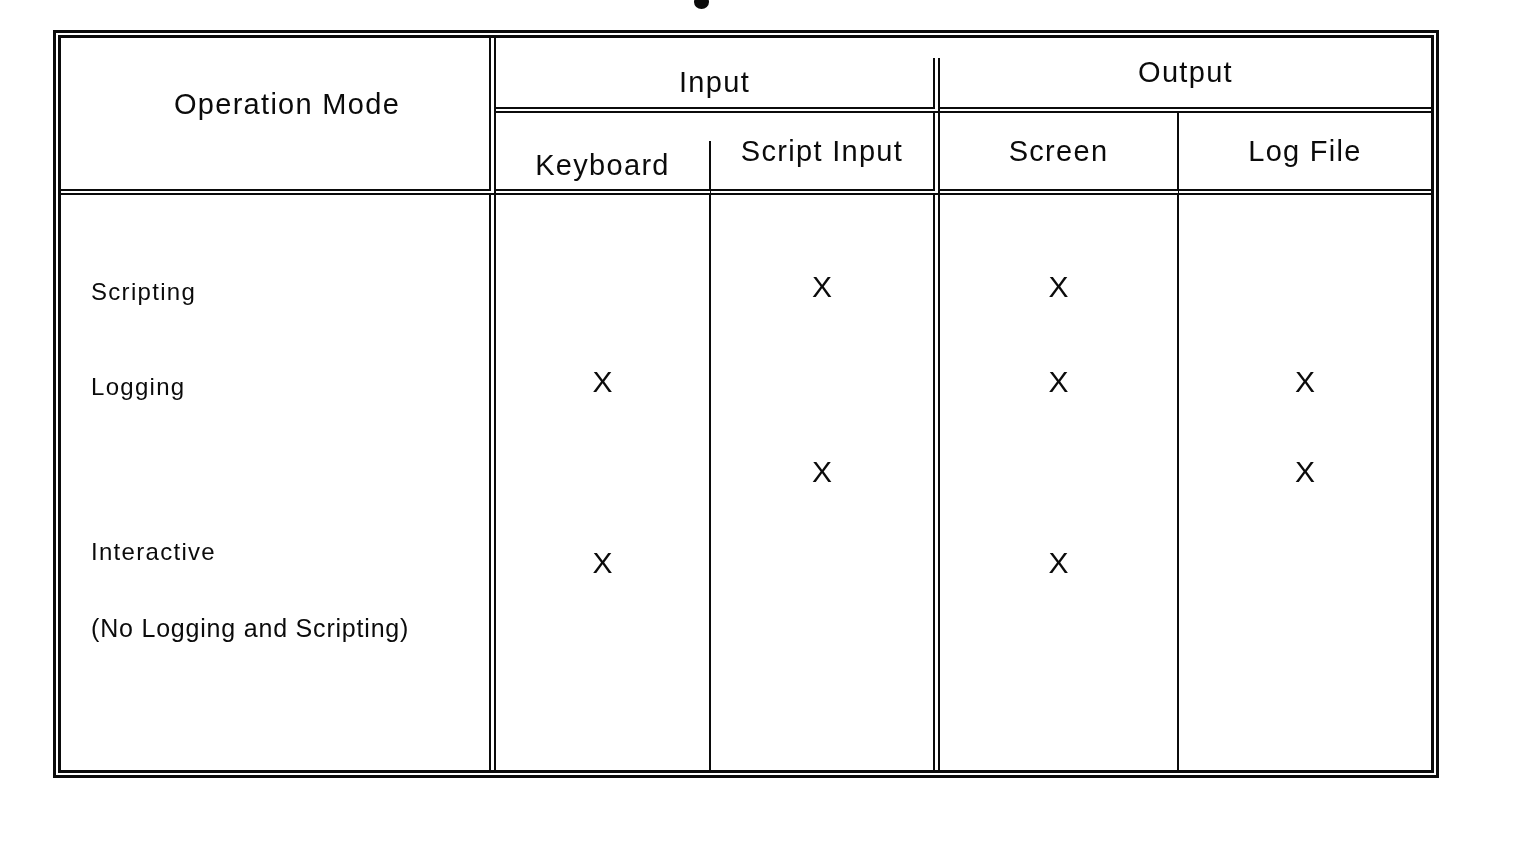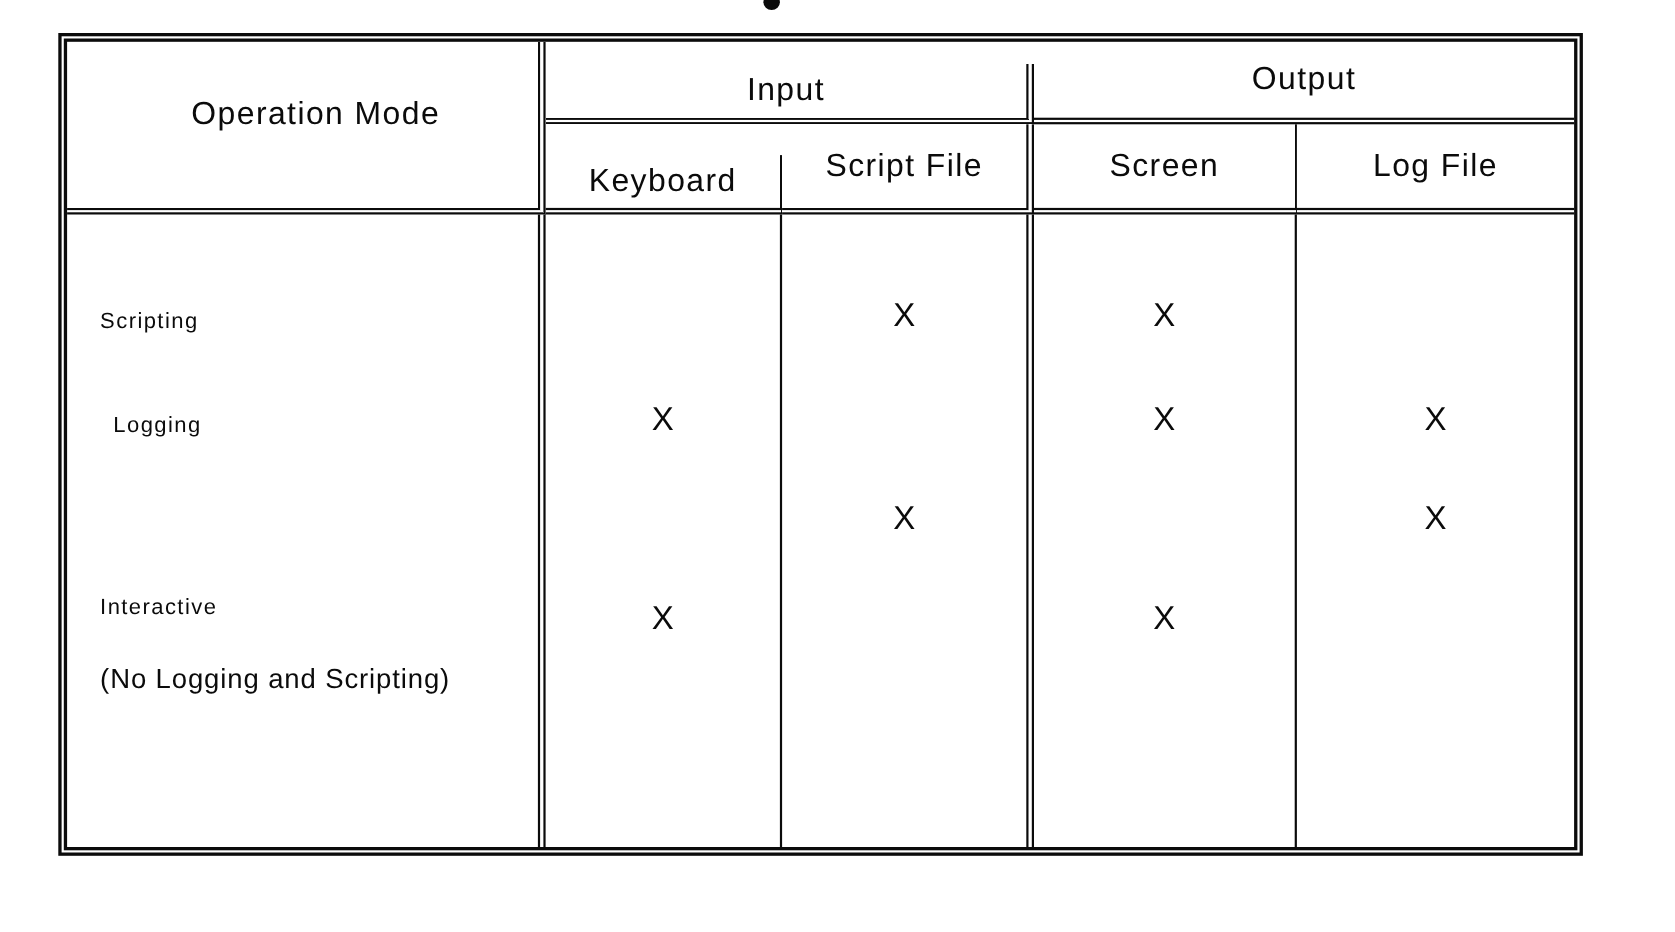--- a/index.html
+++ b/index.html
@@ -75,42 +75,42 @@
   .body-col { grid-row: 3; position: relative; }
   .body-modes      { grid-column: 1; border-right: 7px double #0b0b0b; }
   .body-keyboard   { grid-column: 2; border-right: 2px solid #0b0b0b; }
   .body-scriptfile { grid-column: 3; border-right: 7px double #0b0b0b; }
   .body-screen     { grid-column: 4; border-right: 2px solid #0b0b0b; }
   .body-logfile    { grid-column: 5; }
 
   .row-label {
     position: absolute;
     left: 30px;
-    font-size: 20px;
+    font-size: 24px;
     letter-spacing: 1.3px;
     line-height: 34px;
     white-space: nowrap;
   }
   .row-label.r1 { top: 80px; }
-  .row-label.r2 { top: 175px; margin-left: 12px; }
+  .row-label.r2 { top: 175px; }
   .row-label.r3 { top: 265px; }
   .row-label.r4 { top: 340px; }
 
   .row-note {
     position: absolute;
     left: 30px;
     font-size: 25px;
     letter-spacing: 0.8px;
     line-height: 30px;
     white-space: nowrap;
   }
   .row-note.n1 { top: 139px; }
   .row-note.n2 { top: 234px; }
   .row-note.n3 { top: 324px; }
-  .row-note.n4 { top: 407px; }
+  .row-note.n4 { top: 418px; }
 
   .mark {
     position: absolute;
     left: 0; width: 100%;
     text-align: center;
     font-size: 30px;
     line-height: 34px;
     letter-spacing: 0;
   }
   .mark.r1 { top: 75px; }
@@ -134,21 +134,21 @@
       <span class="hdr-text">Input</span>
     </div>
     <div class="cell group-output">
       <span class="hdr-text">Output</span>
     </div>
 
     <div class="cell sub-cell sub-keyboard">
       <span class="hdr-text">Keyboard</span>
     </div>
     <div class="cell sub-cell sub-scriptfile">
-      <span class="hdr-text">Script File</span>
+      <span class="hdr-text">Script Input</span>
     </div>
     <div class="cell sub-cell sub-screen">
       <span class="hdr-text">Screen</span>
     </div>
     <div class="cell sub-cell sub-logfile">
       <span class="hdr-text">Log File</span>
     </div>
 
     <div class="body-col body-modes">
       <div class="row-label r1">Scripting</div>

